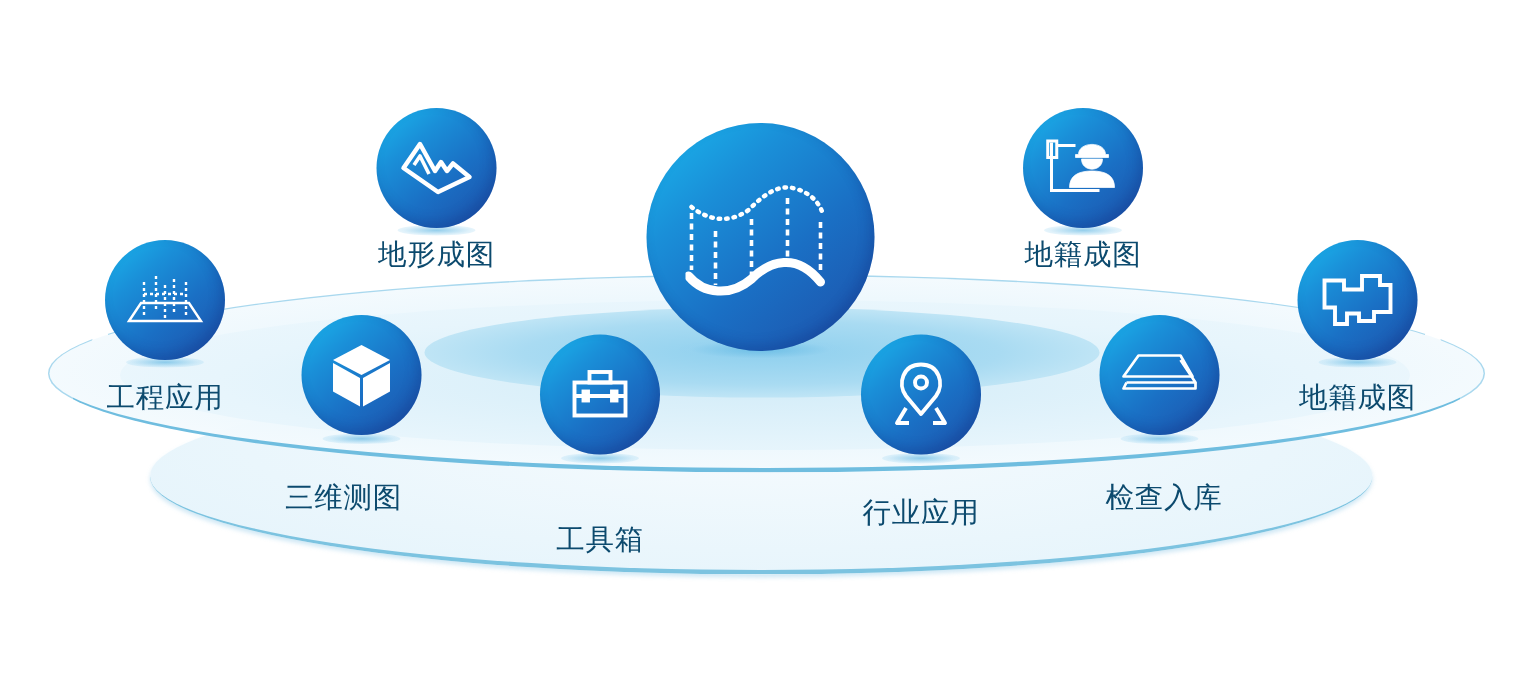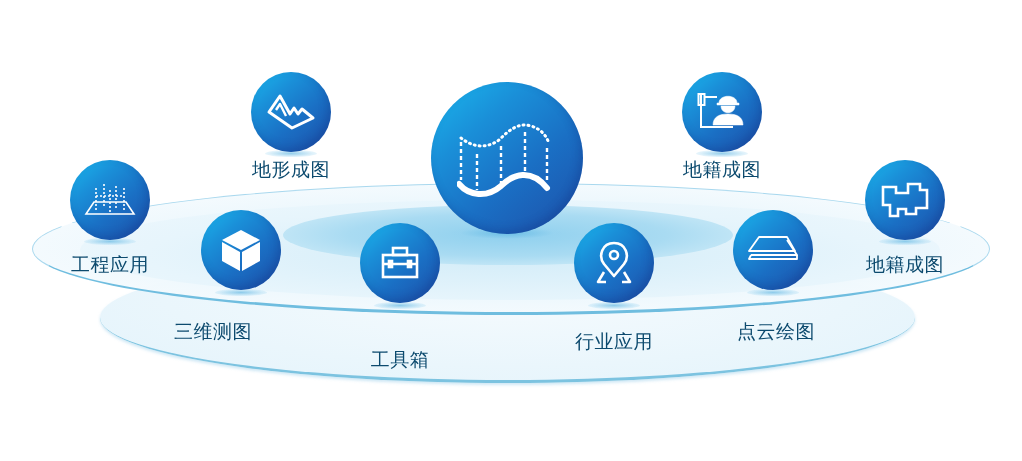--- a/index.html
+++ b/index.html
@@ -137,21 +137,21 @@
     <div class="shadow" style="left:215px;top:289px;width:52px;height:7px;"></div>
     <div class="bubble" style="left:201px;top:210px;width:80px;height:80px;">
       <span>
         <svg width="42" height="44" viewBox="0 0 42 44">
           <path d="M21 2 L40 12 L21 22 L2 12 Z" fill="#fff"></path>
           <path d="M2 14 L20 24 L20 43 L2 33 Z" fill="#fff"></path>
           <path d="M22 24 L40 14 L40 33 L22 43 Z" fill="#fff"></path>
         </svg>
       </span>
     </div>
-    <div class="label" style="left:213px;top:319px;font-family:Liberation Mono, monospace;">三维测图</div>
+    <div class="label" style="left:229px;top:319px;font-family:Liberation Mono, monospace;">三维测图</div>
   </div>
 
   <div class="node">
     <div class="shadow" style="left:374px;top:302px;width:52px;height:7px;"></div>
     <div class="bubble" style="left:360px;top:223px;width:80px;height:80px;">
       <span>
         <svg width="40" height="34" viewBox="0 0 40 34" fill="none" stroke="#fff" stroke-width="2.6">
           <rect x="13" y="2" width="14" height="7"></rect>
           <rect x="3" y="9" width="34" height="22"></rect>
           <line x1="3" y1="18" x2="37" y2="18"></line>
@@ -182,16 +182,16 @@
     <div class="shadow" style="left:747px;top:289px;width:52px;height:7px;"></div>
     <div class="bubble" style="left:733px;top:210px;width:80px;height:80px;">
       <span>
         <svg width="56" height="30" viewBox="0 0 56 30" fill="none" stroke="#fff" stroke-width="1.8" stroke-linejoin="round">
           <path d="M14 2 L42 2 L50 16 L4 16 Z"></path>
           <path d="M42 5 L52 20 L6 20"></path>
           <path d="M6 20 L4 24 L52 24 L52 20"></path>
         </svg>
       </span>
     </div>
-    <div class="label" style="left:776px;top:319px;">点云绘图</div>
+    <div class="label" style="left:776px;top:319px;">检查入库</div>
   </div>
 
 </div>
 
 </body></html>

